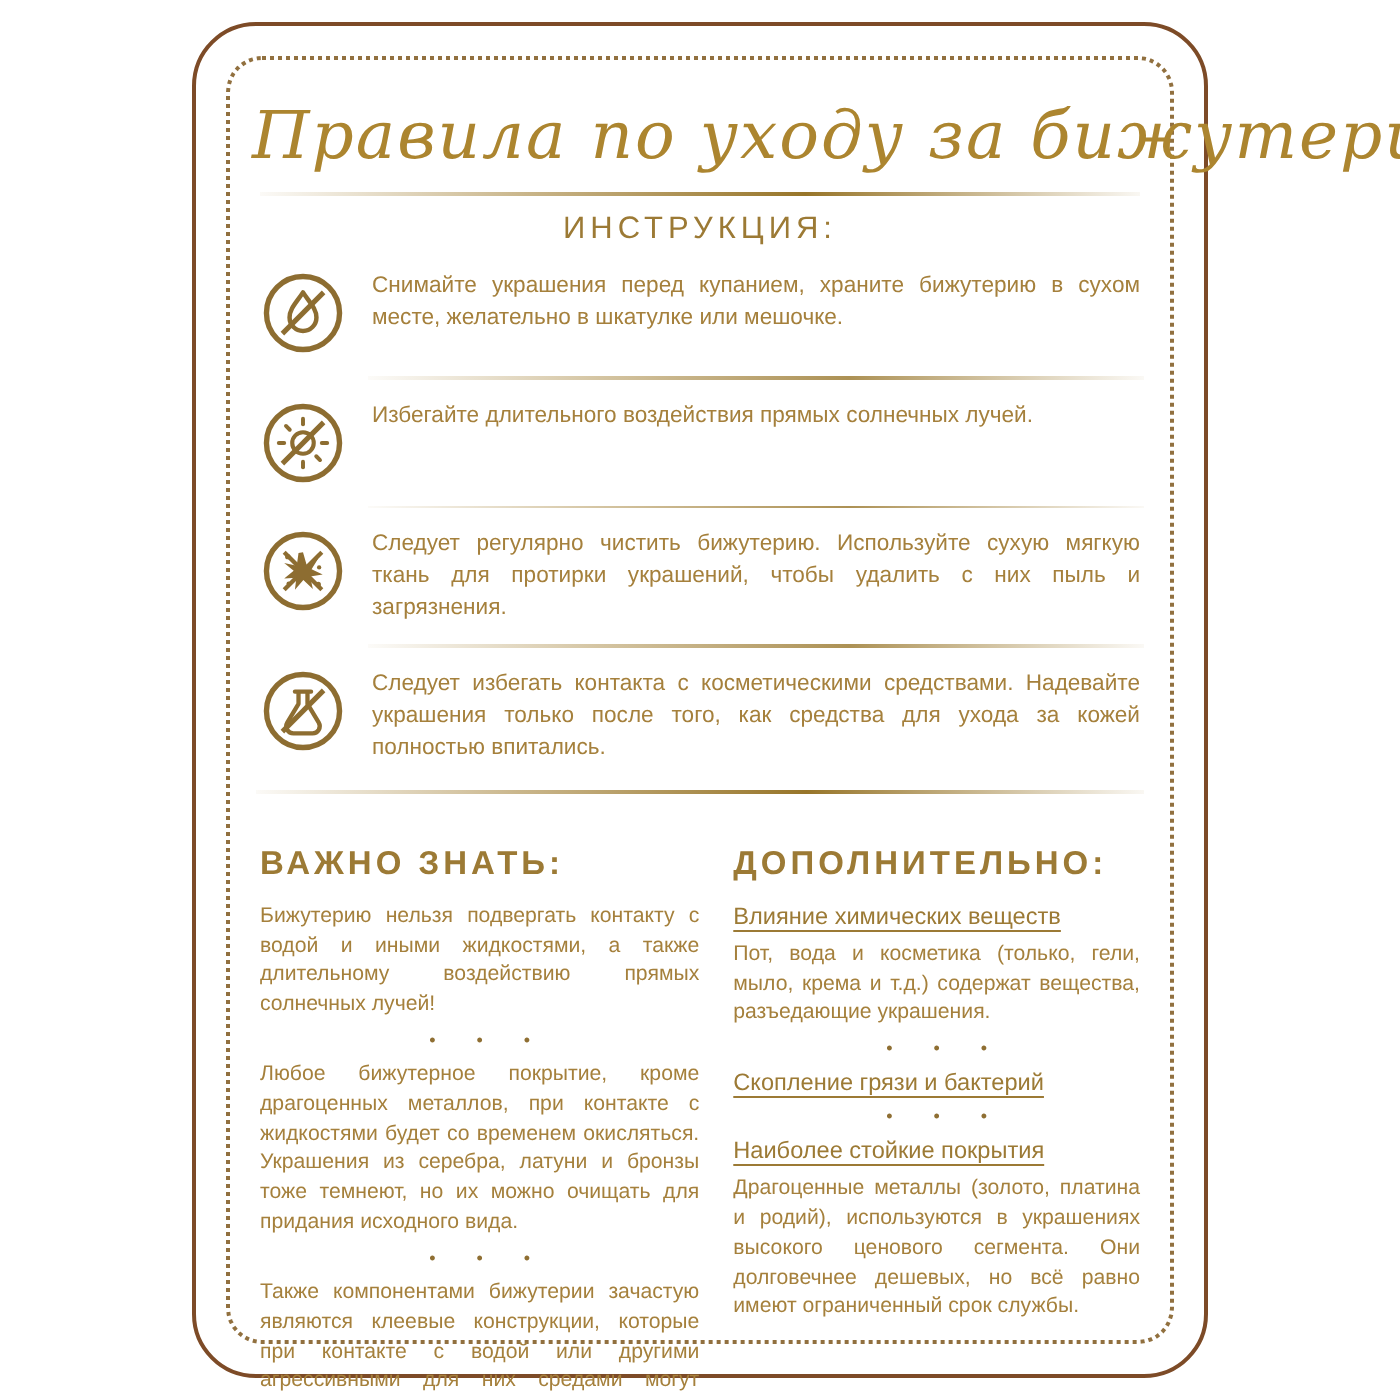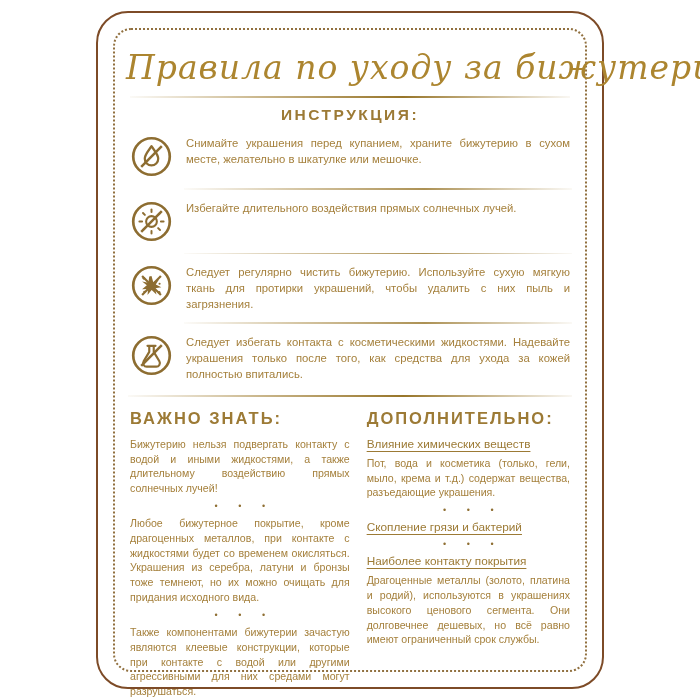--- a/index.html
+++ b/index.html
@@ -31,21 +31,21 @@
     color: #ac852f;
     text-align: center;
     margin-top: 8px;
     white-space: nowrap;
   }
   .divider { height: 2px; background: linear-gradient(90deg, rgba(162,126,48,0.04), rgba(157,121,42,0.55) 30%, rgba(146,110,30,0.95) 62%, rgba(162,126,48,0.06)); }
   .title-divider { margin: 9px 4px 8px; }
 
   .instr-heading {
     font-size: 15.5px;
-    font-weight: bold;
+    font-weight: normal;
     letter-spacing: 2.5px;
     color: #9c7a35;
     text-align: center;
     margin: 4px 0 6px;
   }
 
   .instr-item { display: flex; gap: 13px; padding: 5px 4px; }
   .icon-wrap { flex: 0 0 43px; width: 43px; height: 43px; }
   .icon-wrap svg { width: 43px; height: 43px; display: block; }
   .instr-text {
@@ -59,21 +59,21 @@
   .full-divider { margin: 8px 2px 10px; }
 
   .columns { display: flex; gap: 17px; padding: 0 4px; }
   .col-left { flex: 1.08; }
   .col-right { flex: 1; }
   .col-heading {
     font-size: 16.5px;
     font-weight: bold;
     letter-spacing: 2px;
     color: #9c7a35;
-    margin: 2px 0 9px;
+    margin: 16px 0 9px;
     white-space: nowrap;
   }
   .para {
     font-size: 10.6px;
     line-height: 1.4;
     color: #a5803c;
     text-align: justify;
   }
   .u { text-underline-offset: 2.5px; }
   .sub {
@@ -159,21 +159,21 @@
 
       <div class="instr-item">
         <span class="icon-wrap">
           <svg viewBox="0 0 48 48">
             <circle cx="24" cy="24" r="20.4" fill="none" stroke="#8d6d31" stroke-width="3"></circle>
             <path d="M21.5 13.5 V20 L15.2 30.5 A4 4 0 0 0 18.7 36.5 H29.3 A4 4 0 0 0 32.8 30.5 L26.5 20 V13.5" fill="none" stroke="#8d6d31" stroke-width="2.4" stroke-linejoin="round"></path>
             <line x1="19.5" y1="13.2" x2="28.5" y2="13.2" stroke="#8d6d31" stroke-width="2.4" stroke-linecap="round"></line>
             <line x1="12.5" y1="35.5" x2="35.5" y2="12.5" stroke="#8d6d31" stroke-width="2.8"></line>
           </svg>
         </span>
-        <p class="instr-text">Следует избегать контакта с косметическими жидкостями. Надевайте украшения только после того, как средства для ухода за кожей полностью впитались.</p>
+        <p class="instr-text">Следует избегать контакта с косметическими средствами. Надевайте украшения только после того, как средства для ухода за кожей полностью впитались.</p>
       </div>
     </div>
 
     <div class="divider full-divider"></div>
 
     <div class="columns">
 
       <div class="col-left">
         <h3 class="col-heading">ВАЖНО ЗНАТЬ:</h3>
         <p class="para"><span>Бижутерию</span> <span class="u">нельзя подвергать контакту с водой и иными жидкостями, а также длительному воздействию прямых солнечных лучей!</span></p>
@@ -187,20 +187,20 @@
       <div class="col-right">
         <h3 class="col-heading">ДОПОЛНИТЕЛЬНО:</h3>
 
         <h4 class="sub">Влияние химических веществ</h4>
         <p class="para">Пот, вода и косметика (только, гели, мыло, крема и т.д.) содержат вещества, разъедающие украшения.</p>
         <div class="dots">• • •</div>
 
         <h4 class="sub">Скопление грязи и бактерий</h4>
         <div class="dots">• • •</div>
 
-        <h4 class="sub">Наиболее контакту покрытия</h4>
+        <h4 class="sub">Наиболее стойкие покрытия</h4>
         <p class="para">Драгоценные металлы (золото, платина и родий), используются в украшениях высокого ценового сегмента. Они долговечнее дешевых, но всё равно имеют ограниченный срок службы.</p>
 
       </div>
 
     </div>
   </div>
 </div>
 
 </body></html>

